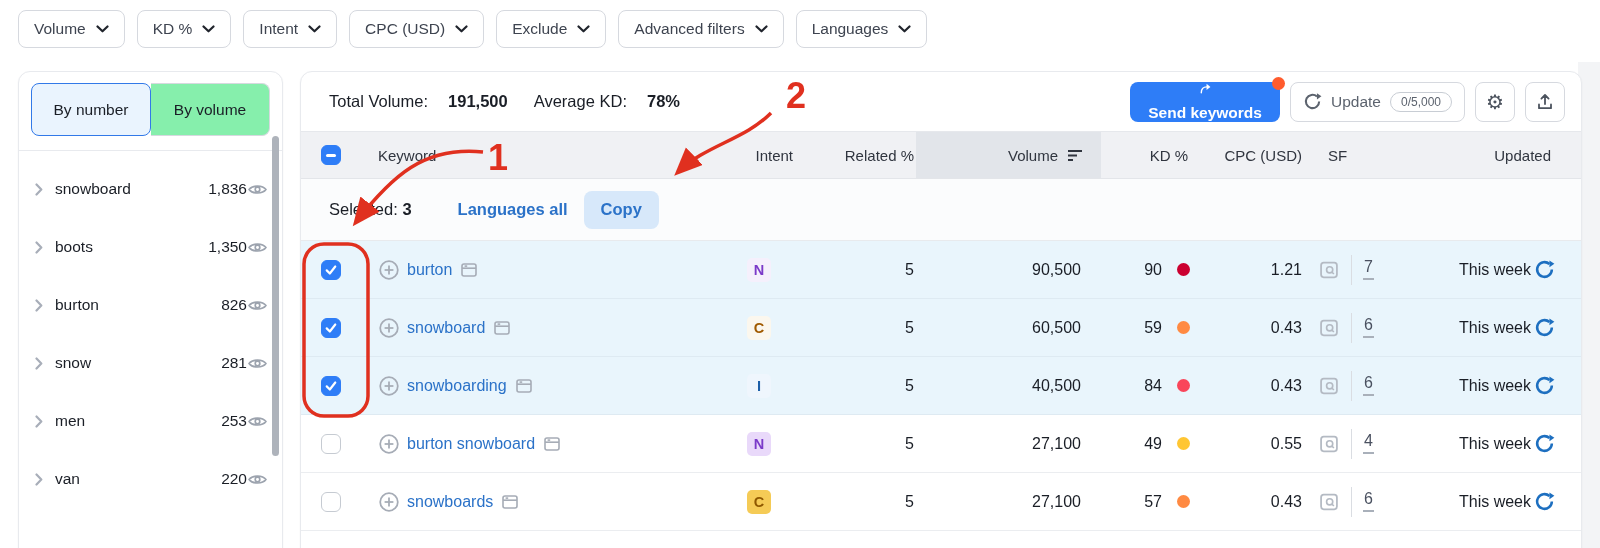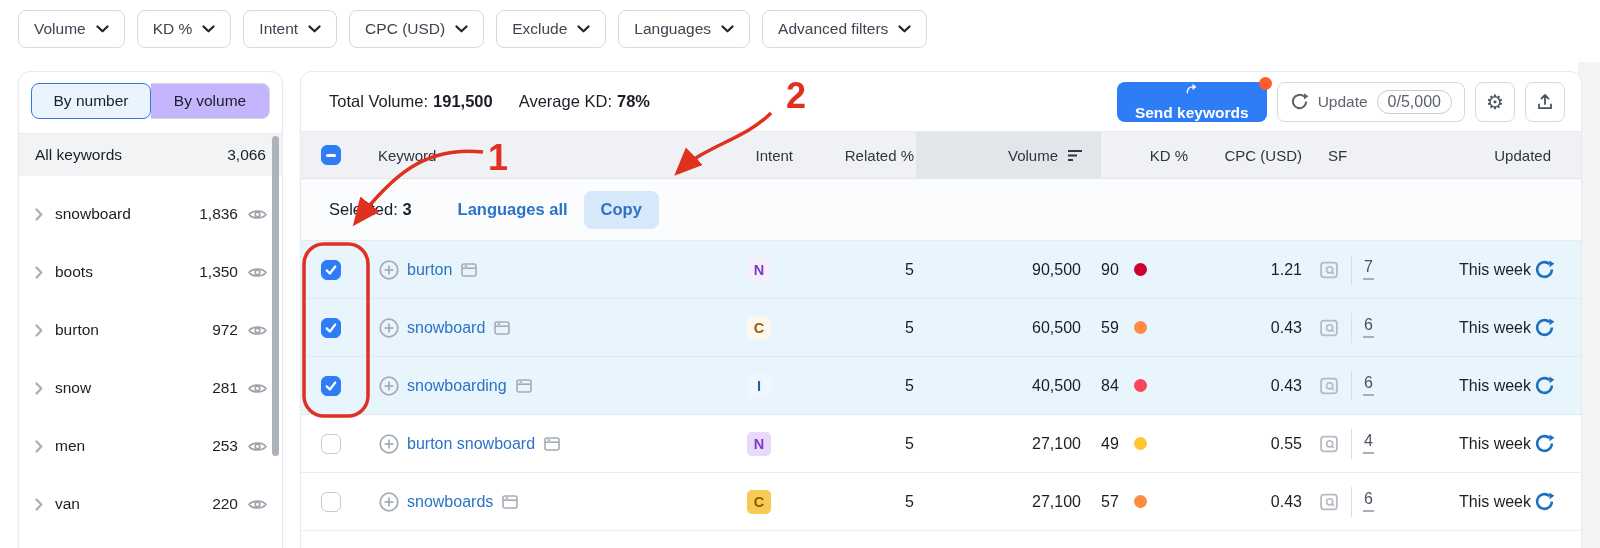--- a/index.html
+++ b/index.html
@@ -14,46 +14,46 @@
     font-family:inherit;}
   .chip svg{flex:none;}
 
   
   .card{position:absolute;background:#fff;border:1px solid #E8EAEE;border-radius:12px;
     box-shadow:0 1px 2px rgba(20,30,50,.05);}
   .sidebar{left:18px;top:71px;width:265px;height:560px;overflow:hidden;}
   .main{left:300px;top:71px;width:1282px;height:560px;overflow:hidden;}
 
   
-  .segment{display:flex;margin:11px 12px 0 12px;height:36px;}
+  .segment{display:flex;margin:11px 12px 0 12px;height:53px;}
   .seg{flex:1;display:flex;align-items:center;justify-content:center;font-size:15.5px;
-    font-family:inherit;background:#c4b5fd;border:1px solid #D6D9DF;color:#1a1e26;cursor:pointer;}
+    font-family:inherit;background:#86efac;border:1px solid #D6D9DF;color:#1a1e26;cursor:pointer;}
   .seg.active{background:#EAF4FE;border:1.5px solid #3279E8;border-radius:8px;z-index:2;color:#1a1e26;}
   .seg.right{border-left:none;border-radius:0 8px 8px 0;}
   .side-divider{border-top:1px solid #E8EAEE;margin-top:14px;}
   .allrow{display:flex;justify-content:space-between;align-items:center;height:42px;
     background:#F2F3F5;padding:0 16px;font-size:15.5px;cursor:pointer;}
   .group-list{padding-top:9px;}
   .gitem{display:flex;align-items:center;height:58px;padding:0 14px 0 16px;font-size:15.5px;cursor:pointer;}
   .gitem .glabel{margin-left:12px;}
-  .gitem .gcount{margin-left:auto;margin-right:9px;}
+  .gitem .gcount{margin-left:auto;}
   .scroll-thumb{position:absolute;right:3px;top:64px;width:7px;height:320px;border-radius:4px;background:#AEB3BB;}
 
   
   .toolbar{display:flex;align-items:center;height:59px;padding:0 16px 0 28px;}
   .stats{display:flex;gap:26px;font-size:16.5px;}
-  .stat b{margin-left:5px;}
+  .stat b{margin-left:20px;}
   .tool-actions{margin-left:auto;display:flex;align-items:center;gap:10px;}
   .btn-send{position:relative;display:flex;align-items:center;gap:9px;height:40px;padding:0 18px;
     background:#2E7DF7;color:#fff;font-size:15.5px;font-weight:700;border:none;border-radius:8px;
     cursor:pointer;font-family:inherit;flex-direction:column;}
   .notif-dot{position:absolute;top:-5px;right:-5px;width:13px;height:13px;border-radius:50%;background:#FF5B2D;}
   .btn-update{display:flex;align-items:center;gap:9px;height:40px;padding:0 12px;background:#fff;
     border:1px solid #D6D9DF;border-radius:8px;font-size:15.5px;color:#5C636E;cursor:pointer;font-family:inherit;}
-  .quota{border:1px solid #C8CDD4;border-radius:999px;padding:2px 10px;font-size:16px;color:#5C636E;}
+  .quota{border:1px solid #C8CDD4;border-radius:999px;padding:2px 10px;font-size:12px;color:#5C636E;}
   .btn-sq{width:40px;height:40px;display:flex;align-items:center;justify-content:center;background:#fff;
     border:1px solid #D6D9DF;border-radius:8px;cursor:pointer;color:#4C535E;font-size:20px;font-family:inherit;}
 
   
   .grid{display:grid;grid-template-columns:60px 330px 110px 115px 185px 95px 110px 100px 1fr;align-items:center;}
   .thead{height:48px;background:#F0F1F4;border-top:1px solid #E6E8EC;border-bottom:1px solid #E3E5E9;
     font-size:15px;color:#30353F;}
   .th{display:flex;align-items:center;height:100%;}
   .c-check{justify-content:center;}
   .th.c-kw{padding-left:17px;}
@@ -72,21 +72,21 @@
   .btn-copy{margin-left:16px;background:#D7E8FA;color:#2B72C8;font-weight:700;font-size:16.5px;
     border:none;border-radius:8px;height:38px;padding:0 17px;cursor:pointer;font-family:inherit;}
 
   .tr{height:58px;border-bottom:1px solid #EBEDF0;font-size:16px;background:#fff;}
   .tr.sel{background:#E9F5FC;border-bottom-color:#DEEAF2;}
   .td{display:flex;align-items:center;height:100%;}
   .td.c-kw{padding-left:17px;gap:7px;}
   .td.c-intent{justify-content:flex-end;padding-right:30px;}
   .td.c-rel{justify-content:flex-end;padding-right:2px;}
   .td.c-vol{justify-content:flex-end;padding-right:20px;}
-  .td.c-kd{padding-right:6px;gap:15px;}
+  .td.c-kd{justify-content:flex-end;padding-right:6px;gap:15px;}
   .td.c-cpc{justify-content:flex-end;padding-right:4px;}
   .td.c-sf{padding-left:12px;}
   .td.c-upd{justify-content:flex-end;padding-right:26px;gap:3px;}
 
   .cb{width:20px;height:20px;border:1.5px solid #C6CBD2;border-radius:6px;background:#fff;
     display:flex;align-items:center;justify-content:center;cursor:pointer;}
   .cb svg{display:none;}
   .cb.on{background:#2E7DF7;border-color:#2E7DF7;}
   .cb.on svg{display:block;}
   .cb.ind{background:#2E7DF7;border-color:#2E7DF7;}
@@ -135,43 +135,39 @@
         <polyline points="1.5,1.5 6.5,6.3 11.5,1.5" fill="none" stroke="#20242C" stroke-width="2.2" stroke-linecap="round" stroke-linejoin="round"></polyline>
       </svg>
   </button>
     <button class="chip">
     <span class="chip-label">Exclude</span>
     <svg width="13" height="8" viewBox="0 0 13 8">
         <polyline points="1.5,1.5 6.5,6.3 11.5,1.5" fill="none" stroke="#20242C" stroke-width="2.2" stroke-linecap="round" stroke-linejoin="round"></polyline>
       </svg>
   </button>
     <button class="chip">
+    <span class="chip-label">Advanced filters</span>
+    <svg width="13" height="8" viewBox="0 0 13 8">
+        <polyline points="1.5,1.5 6.5,6.3 11.5,1.5" fill="none" stroke="#20242C" stroke-width="2.2" stroke-linecap="round" stroke-linejoin="round"></polyline>
+      </svg>
+  </button>
+    <button class="chip">
     <span class="chip-label">Languages</span>
-    <svg width="13" height="8" viewBox="0 0 13 8">
-        <polyline points="1.5,1.5 6.5,6.3 11.5,1.5" fill="none" stroke="#20242C" stroke-width="2.2" stroke-linecap="round" stroke-linejoin="round"></polyline>
-      </svg>
-  </button>
-    <button class="chip">
-    <span class="chip-label">Advanced filters</span>
     <svg width="13" height="8" viewBox="0 0 13 8">
         <polyline points="1.5,1.5 6.5,6.3 11.5,1.5" fill="none" stroke="#20242C" stroke-width="2.2" stroke-linecap="round" stroke-linejoin="round"></polyline>
       </svg>
   </button>
   </div>
 
 <div class="card sidebar">
   <div class="segment">
     <button class="seg active">By number</button>
     <button class="seg right">By volume</button>
   </div>
   <div class="side-divider"></div>
-  <div class="allrow">
-    <span>All keywords</span>
-    <span>3,066</span>
-  </div>
   <div class="group-list" id="group-list">
       <div class="gitem">
     <svg width="8" height="13" viewBox="0 0 8 13">
           <polyline points="1.5,1.5 6.3,6.5 1.5,11.5" fill="none" stroke="#A8AEB9" stroke-width="2.2" stroke-linecap="round" stroke-linejoin="round"></polyline>
         </svg>
     <span class="glabel">snowboard</span>
     <span class="gcount">1,836</span>
     <svg width="21" height="21" viewBox="0 0 20 20">
           <path d="M2 10 C5 5.6 15 5.6 18 10 C15 14.4 5 14.4 2 10 Z" fill="none" stroke="#9CA3AE" stroke-width="1.6"></path>
           <circle cx="10" cy="10" r="2.2" fill="none" stroke="#9CA3AE" stroke-width="1.6"></circle>
@@ -186,21 +182,21 @@
     <svg width="21" height="21" viewBox="0 0 20 20">
           <path d="M2 10 C5 5.6 15 5.6 18 10 C15 14.4 5 14.4 2 10 Z" fill="none" stroke="#9CA3AE" stroke-width="1.6"></path>
           <circle cx="10" cy="10" r="2.2" fill="none" stroke="#9CA3AE" stroke-width="1.6"></circle>
         </svg>
   </div>
       <div class="gitem">
     <svg width="8" height="13" viewBox="0 0 8 13">
           <polyline points="1.5,1.5 6.3,6.5 1.5,11.5" fill="none" stroke="#A8AEB9" stroke-width="2.2" stroke-linecap="round" stroke-linejoin="round"></polyline>
         </svg>
     <span class="glabel">burton</span>
-    <span class="gcount">972</span>
+    <span class="gcount">826</span>
     <svg width="21" height="21" viewBox="0 0 20 20">
           <path d="M2 10 C5 5.6 15 5.6 18 10 C15 14.4 5 14.4 2 10 Z" fill="none" stroke="#9CA3AE" stroke-width="1.6"></path>
           <circle cx="10" cy="10" r="2.2" fill="none" stroke="#9CA3AE" stroke-width="1.6"></circle>
         </svg>
   </div>
       <div class="gitem">
     <svg width="8" height="13" viewBox="0 0 8 13">
           <polyline points="1.5,1.5 6.3,6.5 1.5,11.5" fill="none" stroke="#A8AEB9" stroke-width="2.2" stroke-linecap="round" stroke-linejoin="round"></polyline>
         </svg>
     <span class="glabel">snow</span>

